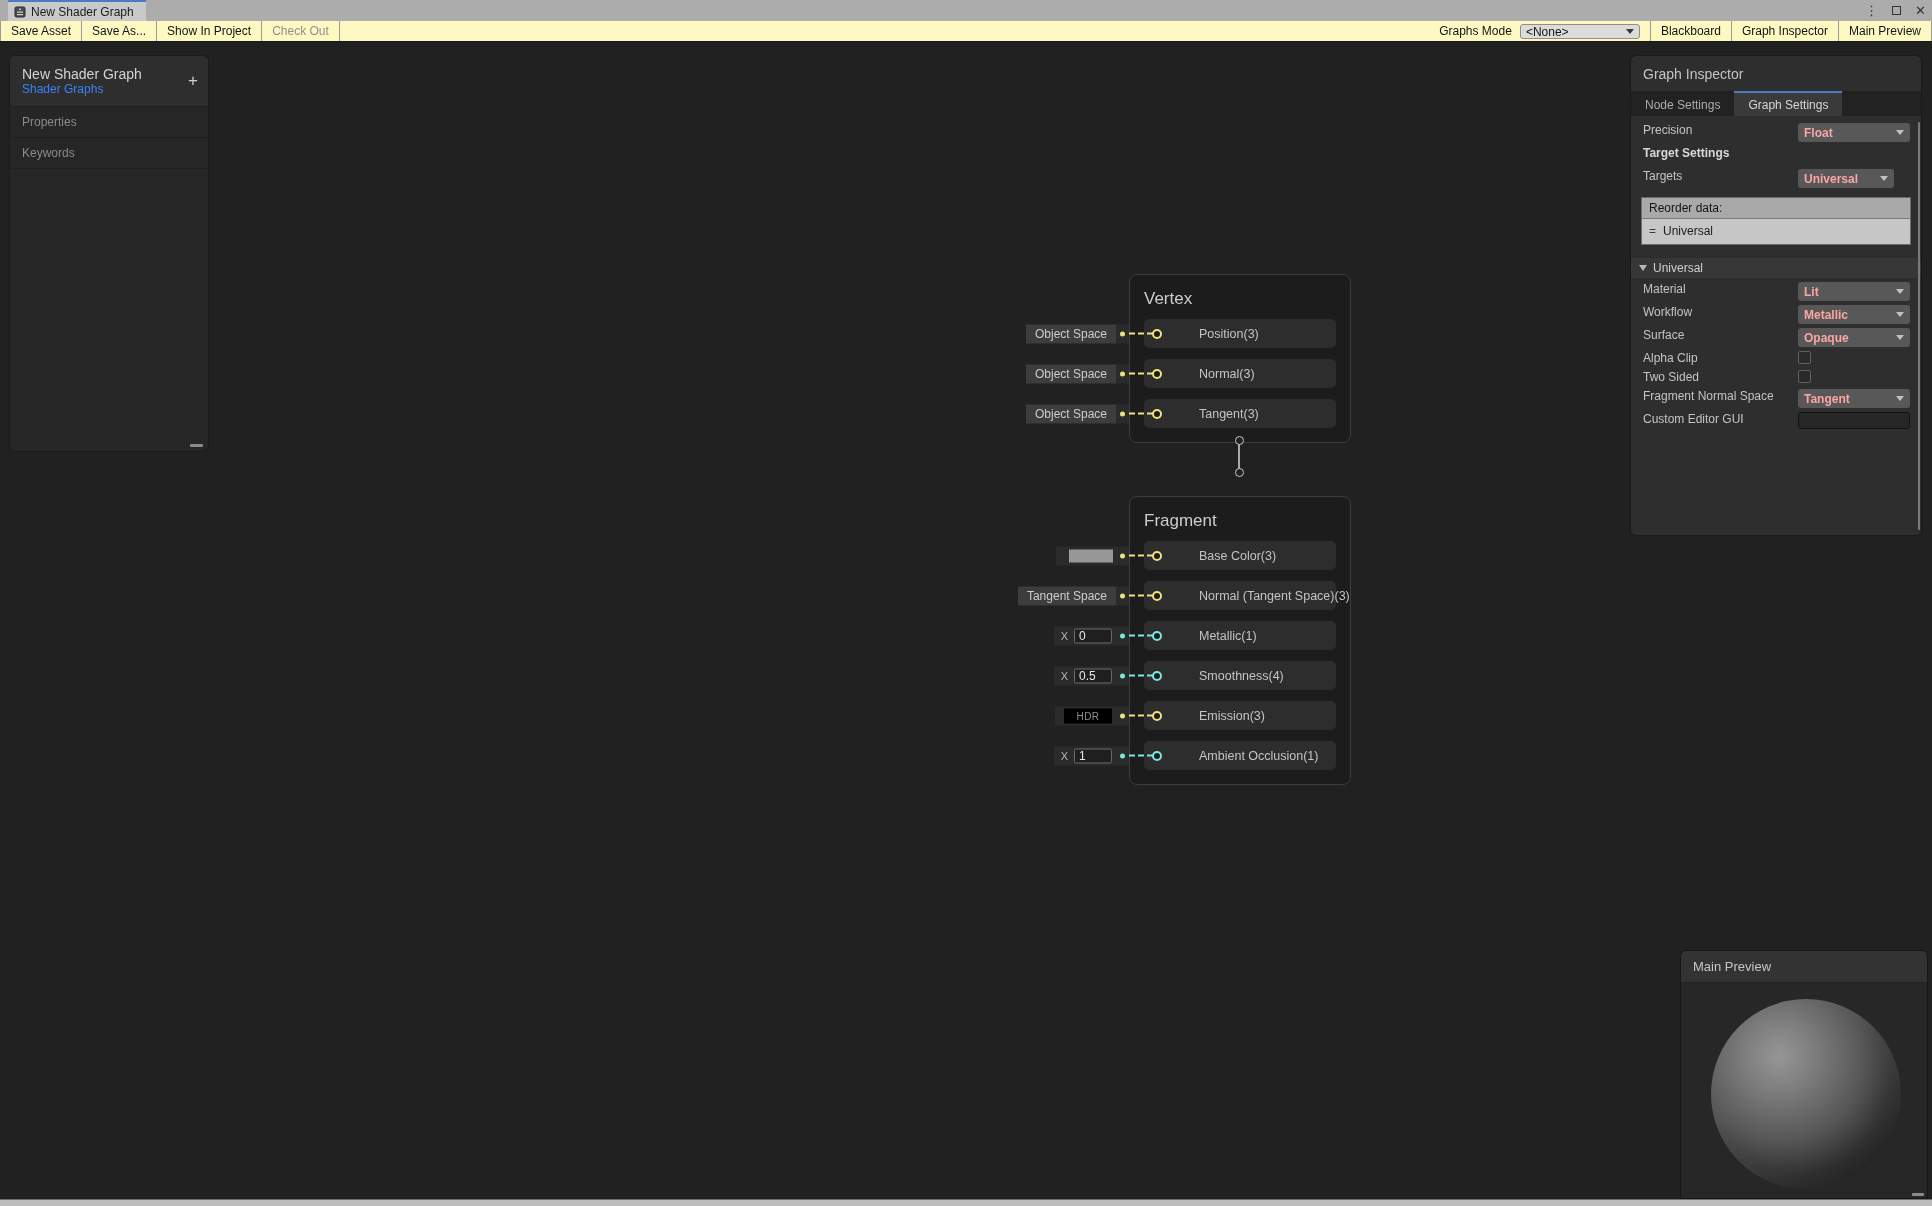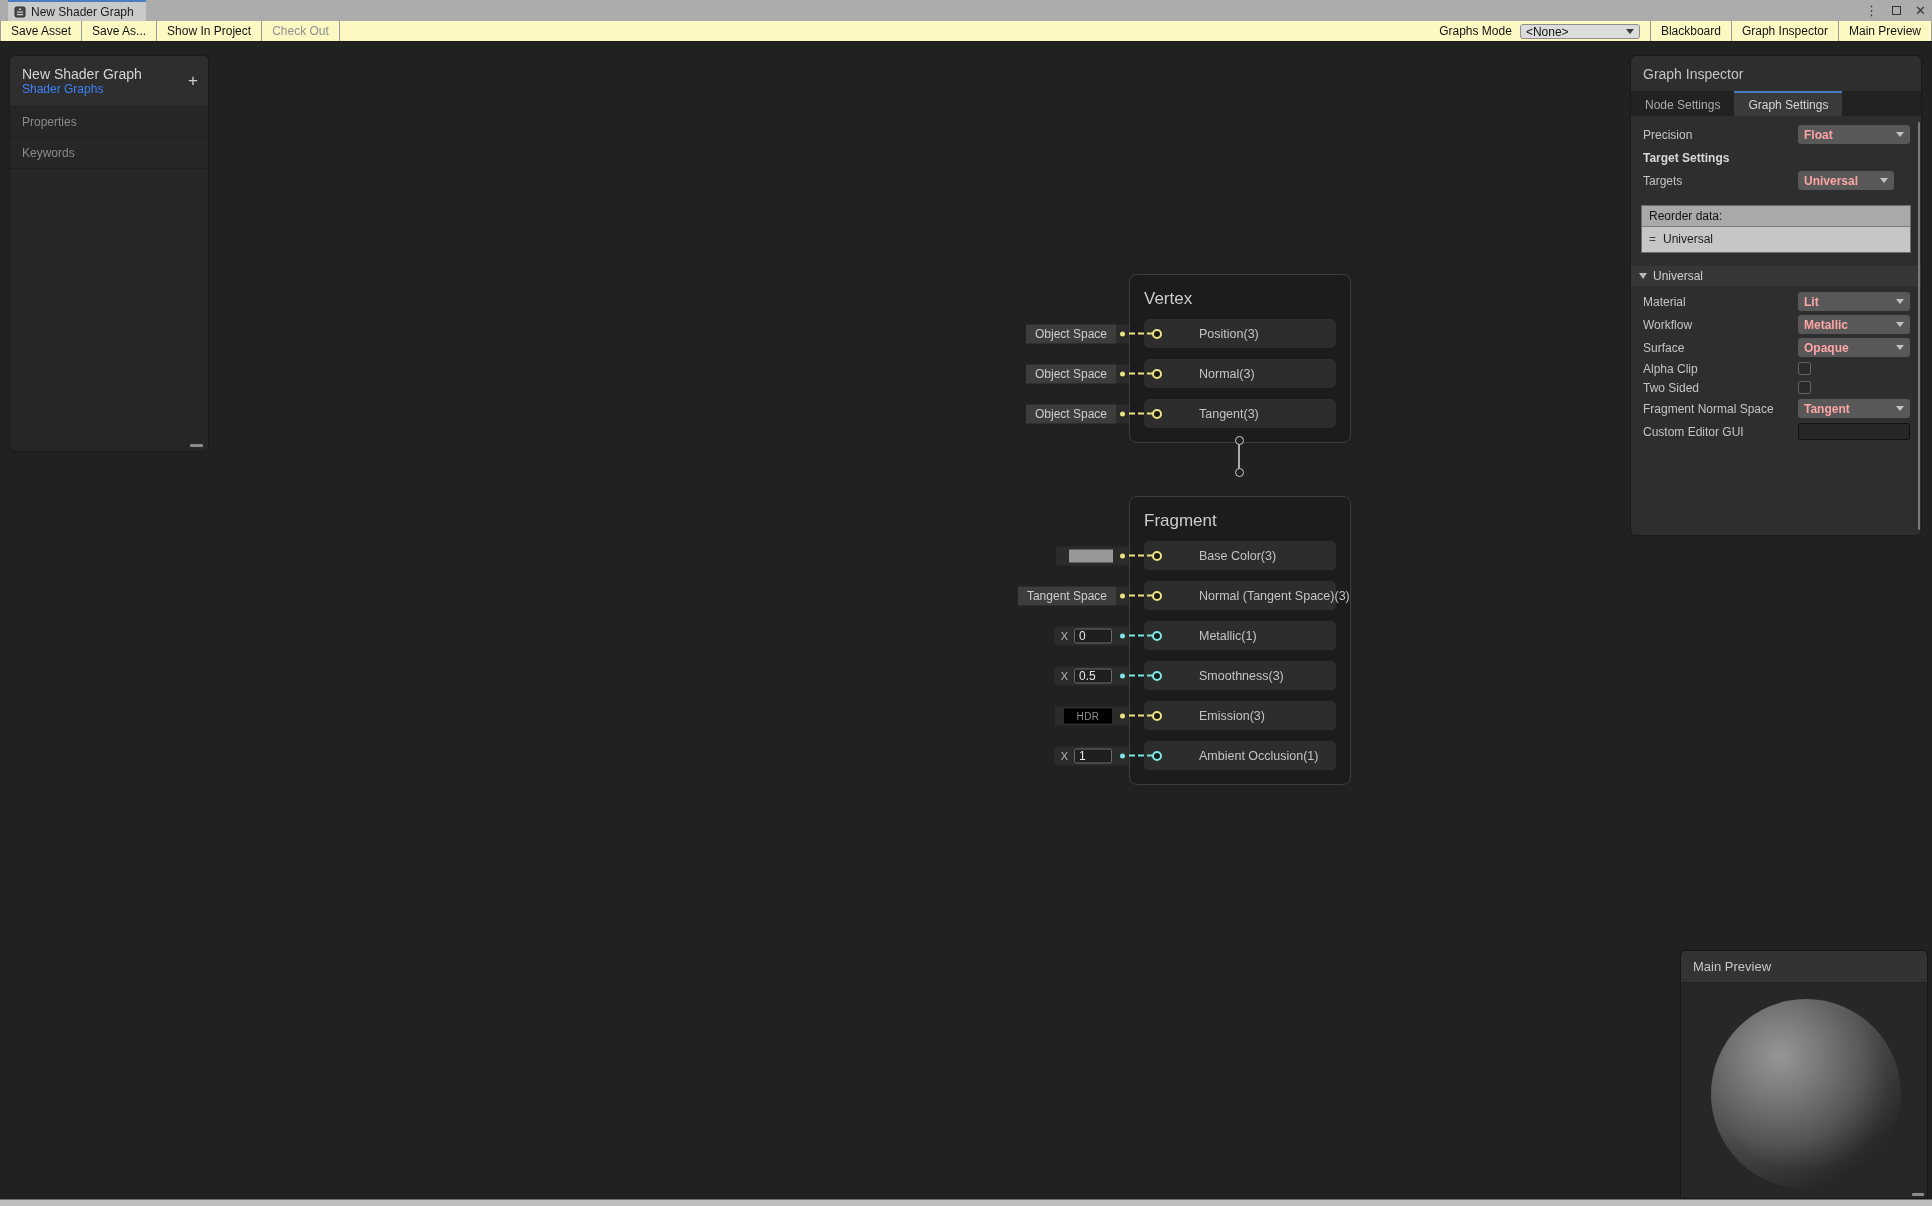--- a/index.html
+++ b/index.html
@@ -83,34 +83,34 @@
 
   
   .inspector { position:absolute; left:1630px; top:12px; width:292px; height:481px; background:#2E2E2E;
                border:1px solid #1A1A1A; border-radius:6px; }
   .gi-title { font-size:14px; color:#C4C4C4; padding:10px 12px 9px 12px; }
   .gi-tabs { display:flex; height:25px; background:#222; align-items:stretch; }
   .gi-tab { display:flex; align-items:center; justify-content:center; font-size:12px; padding:0 14px; color:#ABABAB;
             border-top:2px solid transparent; cursor:default; }
   .gi-tab.active { background:#3A3A3A; color:#D6D6D6; border-top:2px solid #4B7DC6; }
   .gi-body { position:relative; padding-top:7px; }
-  .gi-row { position:relative; height:23px; display:flex; align-items:center; padding:0 10px 0 12px; }
+  .gi-row { position:relative; height:23px; display:flex; padding:0 10px 0 12px; }
   .gi-label { font-size:12px; color:#C4C4C4; }
   .gi-label.bold { font-weight:bold; color:#D8D8D8; }
   .gi-control { position:absolute; left:167px; }
   .dd { width:112px; height:19px; background:#585858; border-radius:3px; display:flex; align-items:center;
         justify-content:space-between; padding:0 6px; cursor:default; }
   .dd-value { font-size:12px; font-weight:600; color:#fca5a5; }
   .dd .arrow { width:0; height:0; border-left:4px solid transparent; border-right:4px solid transparent;
                border-top:5px solid #C2C2C2; }
   .checkbox { width:13px; height:13px; background:#2A2A2A; border:1px solid #616161; border-radius:2px; }
   .text-field { width:112px; height:17px; background:#262626; border:1px solid #111; border-radius:3px;
                 color:#DDD; font-size:12px; font-family:"Liberation Sans",sans-serif; padding:0 4px; outline:none; }
 
-  .reorder { margin:13px 10px 0 10px; border:1px solid #6B6B6B; }
+  .reorder { margin:5px 10px 0 10px; border:1px solid #6B6B6B; }
   .reorder-header { background:#A9A9A9; color:#141414; font-size:12px; padding:3px 7px; border-bottom:1px solid #7A7A7A; }
   .reorder-item { background:#C6C6C6; color:#1C1C1C; font-size:12px; padding:5px 7px 6px 7px;
                   display:flex; align-items:center; gap:7px; }
   .drag-handle { color:#3F3F3F; font-size:12px; line-height:1; }
 
   .foldout { margin-top:13px; background:#373737; padding:3px 8px; display:flex; align-items:center; gap:6px; }
   .fold-tri { width:0; height:0; border-left:4.5px solid transparent; border-right:4.5px solid transparent;
               border-top:6px solid #B8B8B8; }
   .foldout .gi-label { color:#CFCFCF; }
   .gi-scroll { position:absolute; right:1px; top:66px; width:2px; height:408px; background:#7A7A7A; border-radius:1px; }
@@ -261,21 +261,21 @@
           </div>
           <div class="dotbox">
               <span class="dot v1"></span>
             </div>
           <span class="dash v1"></span>
         </div>
       </div>
 
       <div class="slot-row">
         <span class="port v1"></span>
-        <span class="slot-label">Smoothness(3)</span>
+        <span class="slot-label">Smoothness(4)</span>
         <div class="ext">
           <div class="plain-wbox">
             <span class="x-label">X</span>
             <input class="float-field" value="0.5" style="">
           </div>
           <div class="dotbox">
               <span class="dot v1"></span>
             </div>
           <span class="dash v1"></span>
         </div>

